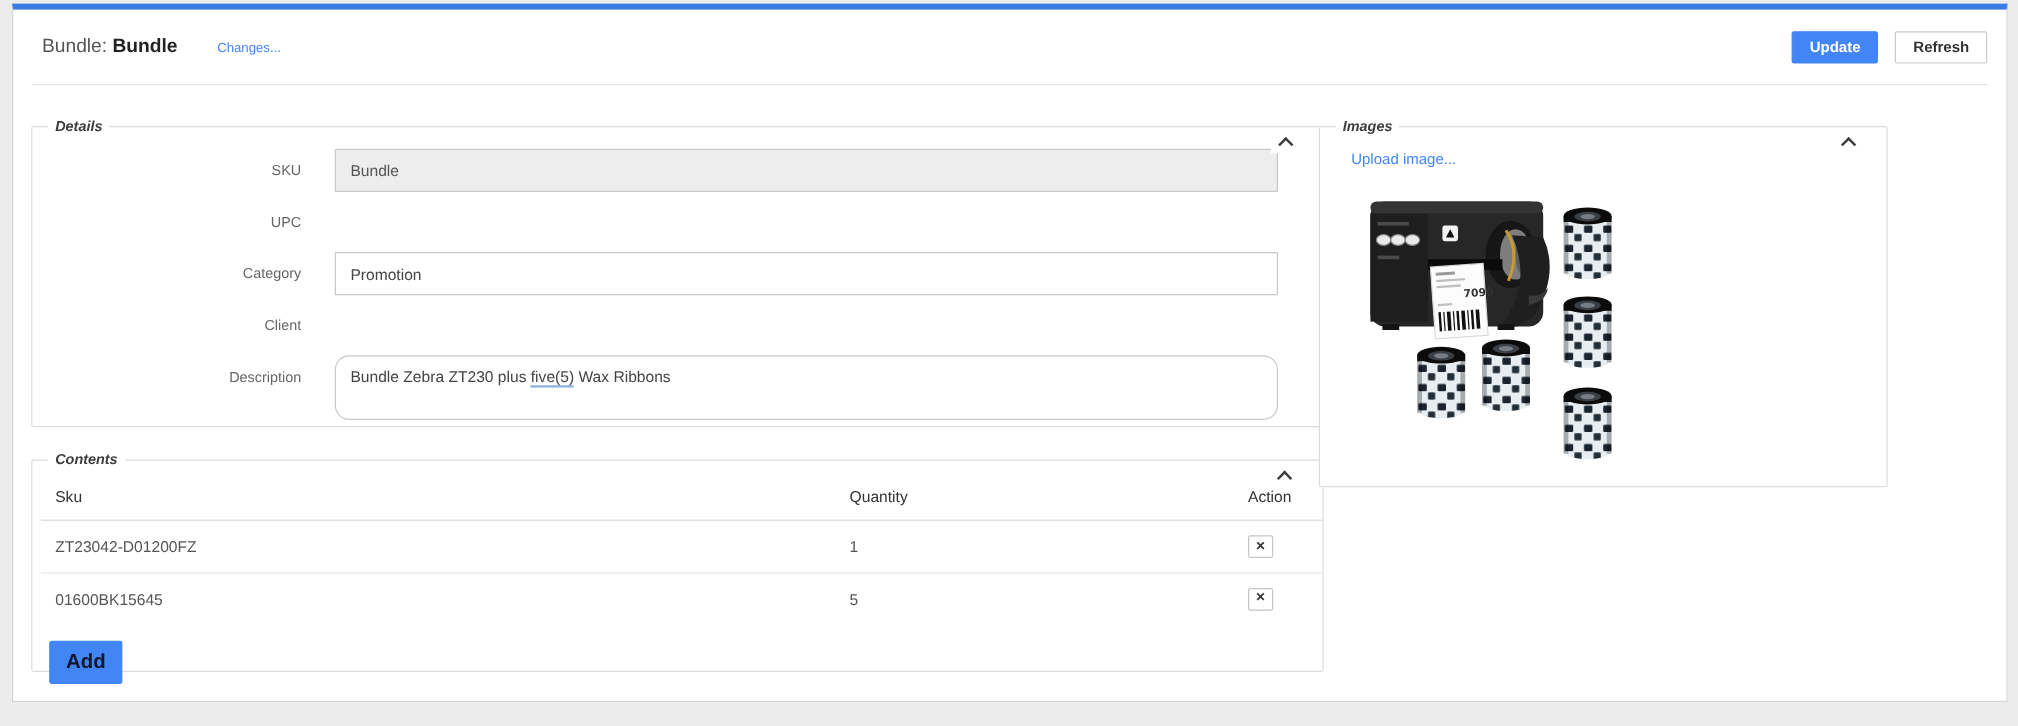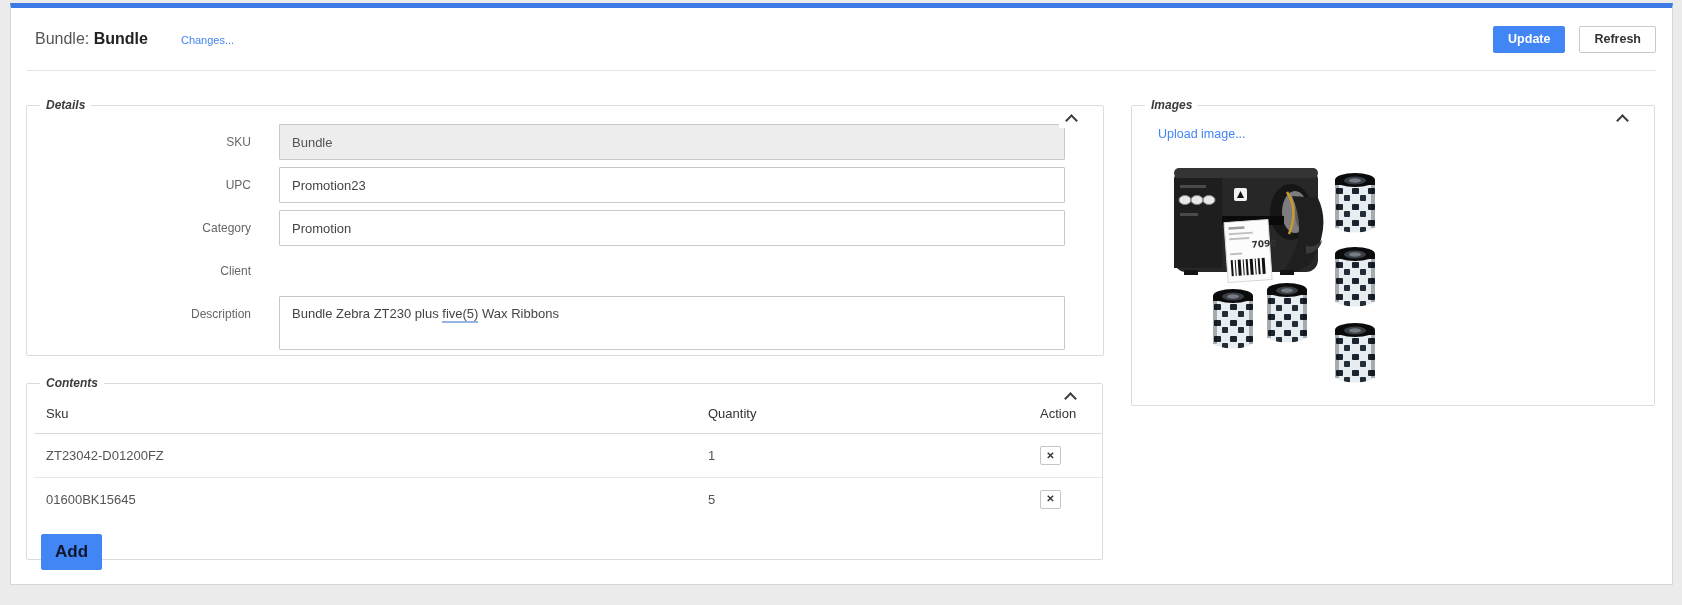--- a/index.html
+++ b/index.html
@@ -37,21 +37,21 @@
   fieldset {
     position:absolute; margin:0; padding:0;
     border:1px solid #dcdcdc; border-radius:2px; background:#fff;
   }
   legend {
     margin-left:13px; padding:0 6px;
     font-size:12px; font-weight:700; color:#3c3c3c;font-style:italic;
   }
   .fs-details  { left:15px;   top:90px;  width:1078px; height:258px; }
   .fs-contents { left:15px;   top:368px; width:1077px; height:184px; }
-  .fs-images   { left:1120px; top:90px;  width:524px;  height:308px; }
+  .fs-images   { left:1088px; top:90px;  width:474px;  height:308px; }
   .chev {
     position:absolute; top:1px; right:20px; width:24px; height:15px;
     background:#fff; display:flex; justify-content:center; cursor:pointer;
   }
   .chev i {
     width:9px; height:9px; margin-top:3px;
     border-top:2px solid #3c3c3c; border-left:2px solid #3c3c3c;
     transform:rotate(45deg);
   }
   
@@ -61,21 +61,21 @@
     width:252px; text-align:right; padding-right:28px;
     font-size:12px; color:#666; line-height:36px;
   }
   .dlabel.top { line-height:16px; padding-top:10px; }
   .dinput {
     width:786px; height:36px; border:1px solid #c8c8c8; border-radius:1px;
     padding:0 12px; font-size:13px; color:#444; background:#fff; font-family:inherit;
   }
   .dinput:disabled { background:#ededed; color:#555; opacity:1; }
   .dtextarea {
-    width:786px; height:54px; border:1px solid #c8c8c8; border-radius:1px;
+    width:786px; height:54px; border:1px solid #c8c8c8; border-radius:12px;
     padding:9px 12px; font-size:13px; color:#444; background:#fff; line-height:16px;
   }
   .spellcheck { border-bottom:2px solid #94b4e4; }
   
   .tbl { padding-left:7px; margin-top:4px; }
   .thead, .trow { display:grid; grid-template-columns:662px 332px 1fr; align-items:center; }
   .thead { height:40px; font-size:13px; color:#333; font-weight:500; border-bottom:1px solid #d9d9d9; }
   .trow  { height:43px; font-size:13px; color:#555; }
   .trow + .trow { border-top:1px solid #e8e8e8; }
   .cell { padding-left:12px; }
@@ -117,21 +117,20 @@
     <span class="chev">
         <i></i>
       </span>
     <div class="dform">
       <div class="drow">
         <div class="dlabel">SKU</div>
         <input class="dinput" disabled="" value="Bundle" style="">
       </div>
       <div class="drow">
         <div class="dlabel">UPC</div>
-        <input class="dinput" value="Promotion23" style="">
       </div>
       <div class="drow">
         <div class="dlabel">Category</div>
         <input class="dinput" value="Promotion" style="">
       </div>
       <div class="drow">
         <div class="dlabel">Client</div>
       </div>
       <div class="drow">
         <div class="dlabel top">Description</div>

